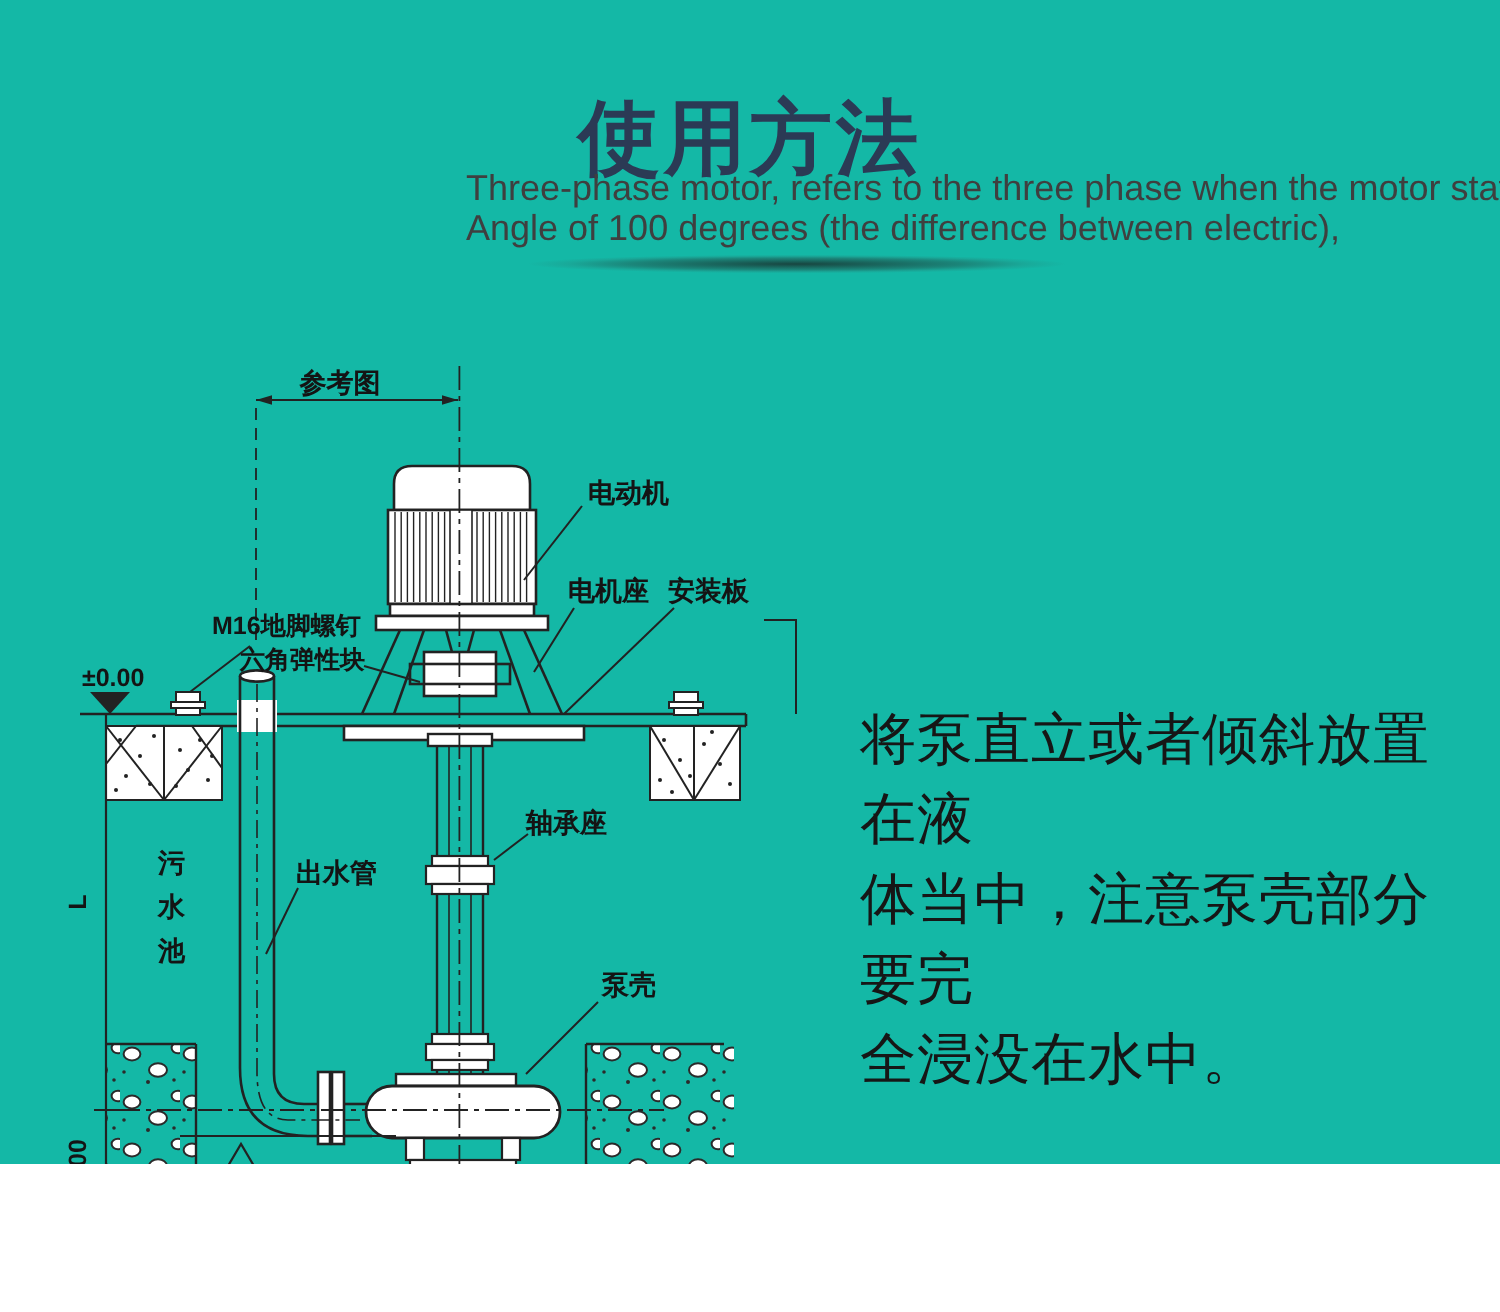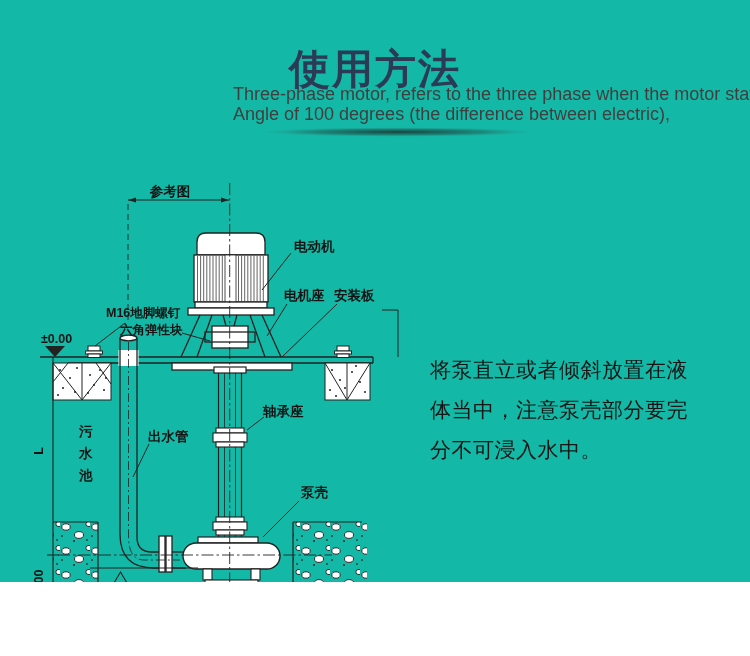--- a/index.html
+++ b/index.html
@@ -7,21 +7,21 @@
         font-family:"Liberation Sans",sans-serif;}
   .title{position:absolute;left:0;top:42px;width:750px;text-align:center;
          font-size:41px;font-weight:bold;letter-spacing:2px;color:#2b3a55;}
   .subtitle{position:absolute;left:233px;top:84px;width:360px;
             font-size:18px;line-height:20px;color:#3f3f3f;}
   .subtitle div{white-space:nowrap;}
   .shadow-divider{position:absolute;left:226px;top:126px;width:345px;height:12px;
        background:radial-gradient(ellipse 50% 50% at 50% 50%,rgba(25,25,25,0.72) 0%,rgba(40,40,40,0.35) 48%,rgba(60,60,60,0.12) 66%,rgba(0,0,0,0) 78%);}
   .diagram{position:absolute;left:30px;top:160px;width:390px;height:496px;}
   .desc{position:absolute;left:430px;top:350px;width:312px;
-        font-size:21px;line-height:40px;color:#161616;letter-spacing:0.5px;}
+        font-size:28px;line-height:40px;color:#161616;letter-spacing:0.5px;}
   svg text{font-family:"Liberation Sans",sans-serif;fill:#141414;}
   .lbl{font-size:13.5px;font-weight:600;}
   .lbl-s{font-size:12.5px;font-weight:600;}
 </style>
 </head>
 <body>
 
 <div class="page">
 
   <div class="title">使用方法</div>
@@ -241,16 +241,16 @@
     <text class="lbl" x="271" y="337">泵壳</text>
     <text class="lbl-s" x="85" y="437">最低水位</text>
     <text class="lbl-s" x="13" y="291" text-anchor="middle" transform="rotate(-90 13 291)">L</text>
     <text class="lbl-s" x="13" y="420" text-anchor="middle" transform="rotate(-90 13 420)">200</text>
   </svg>
   </div>
 
   <div class="desc">
     <div>将泵直立或者倾斜放置在液</div>
     <div>体当中，注意泵壳部分要完</div>
-    <div>分不可浸入水中。</div>
+    <div>全浸没在水中。</div>
   </div>
 
 </div>
 
 </body></html>

